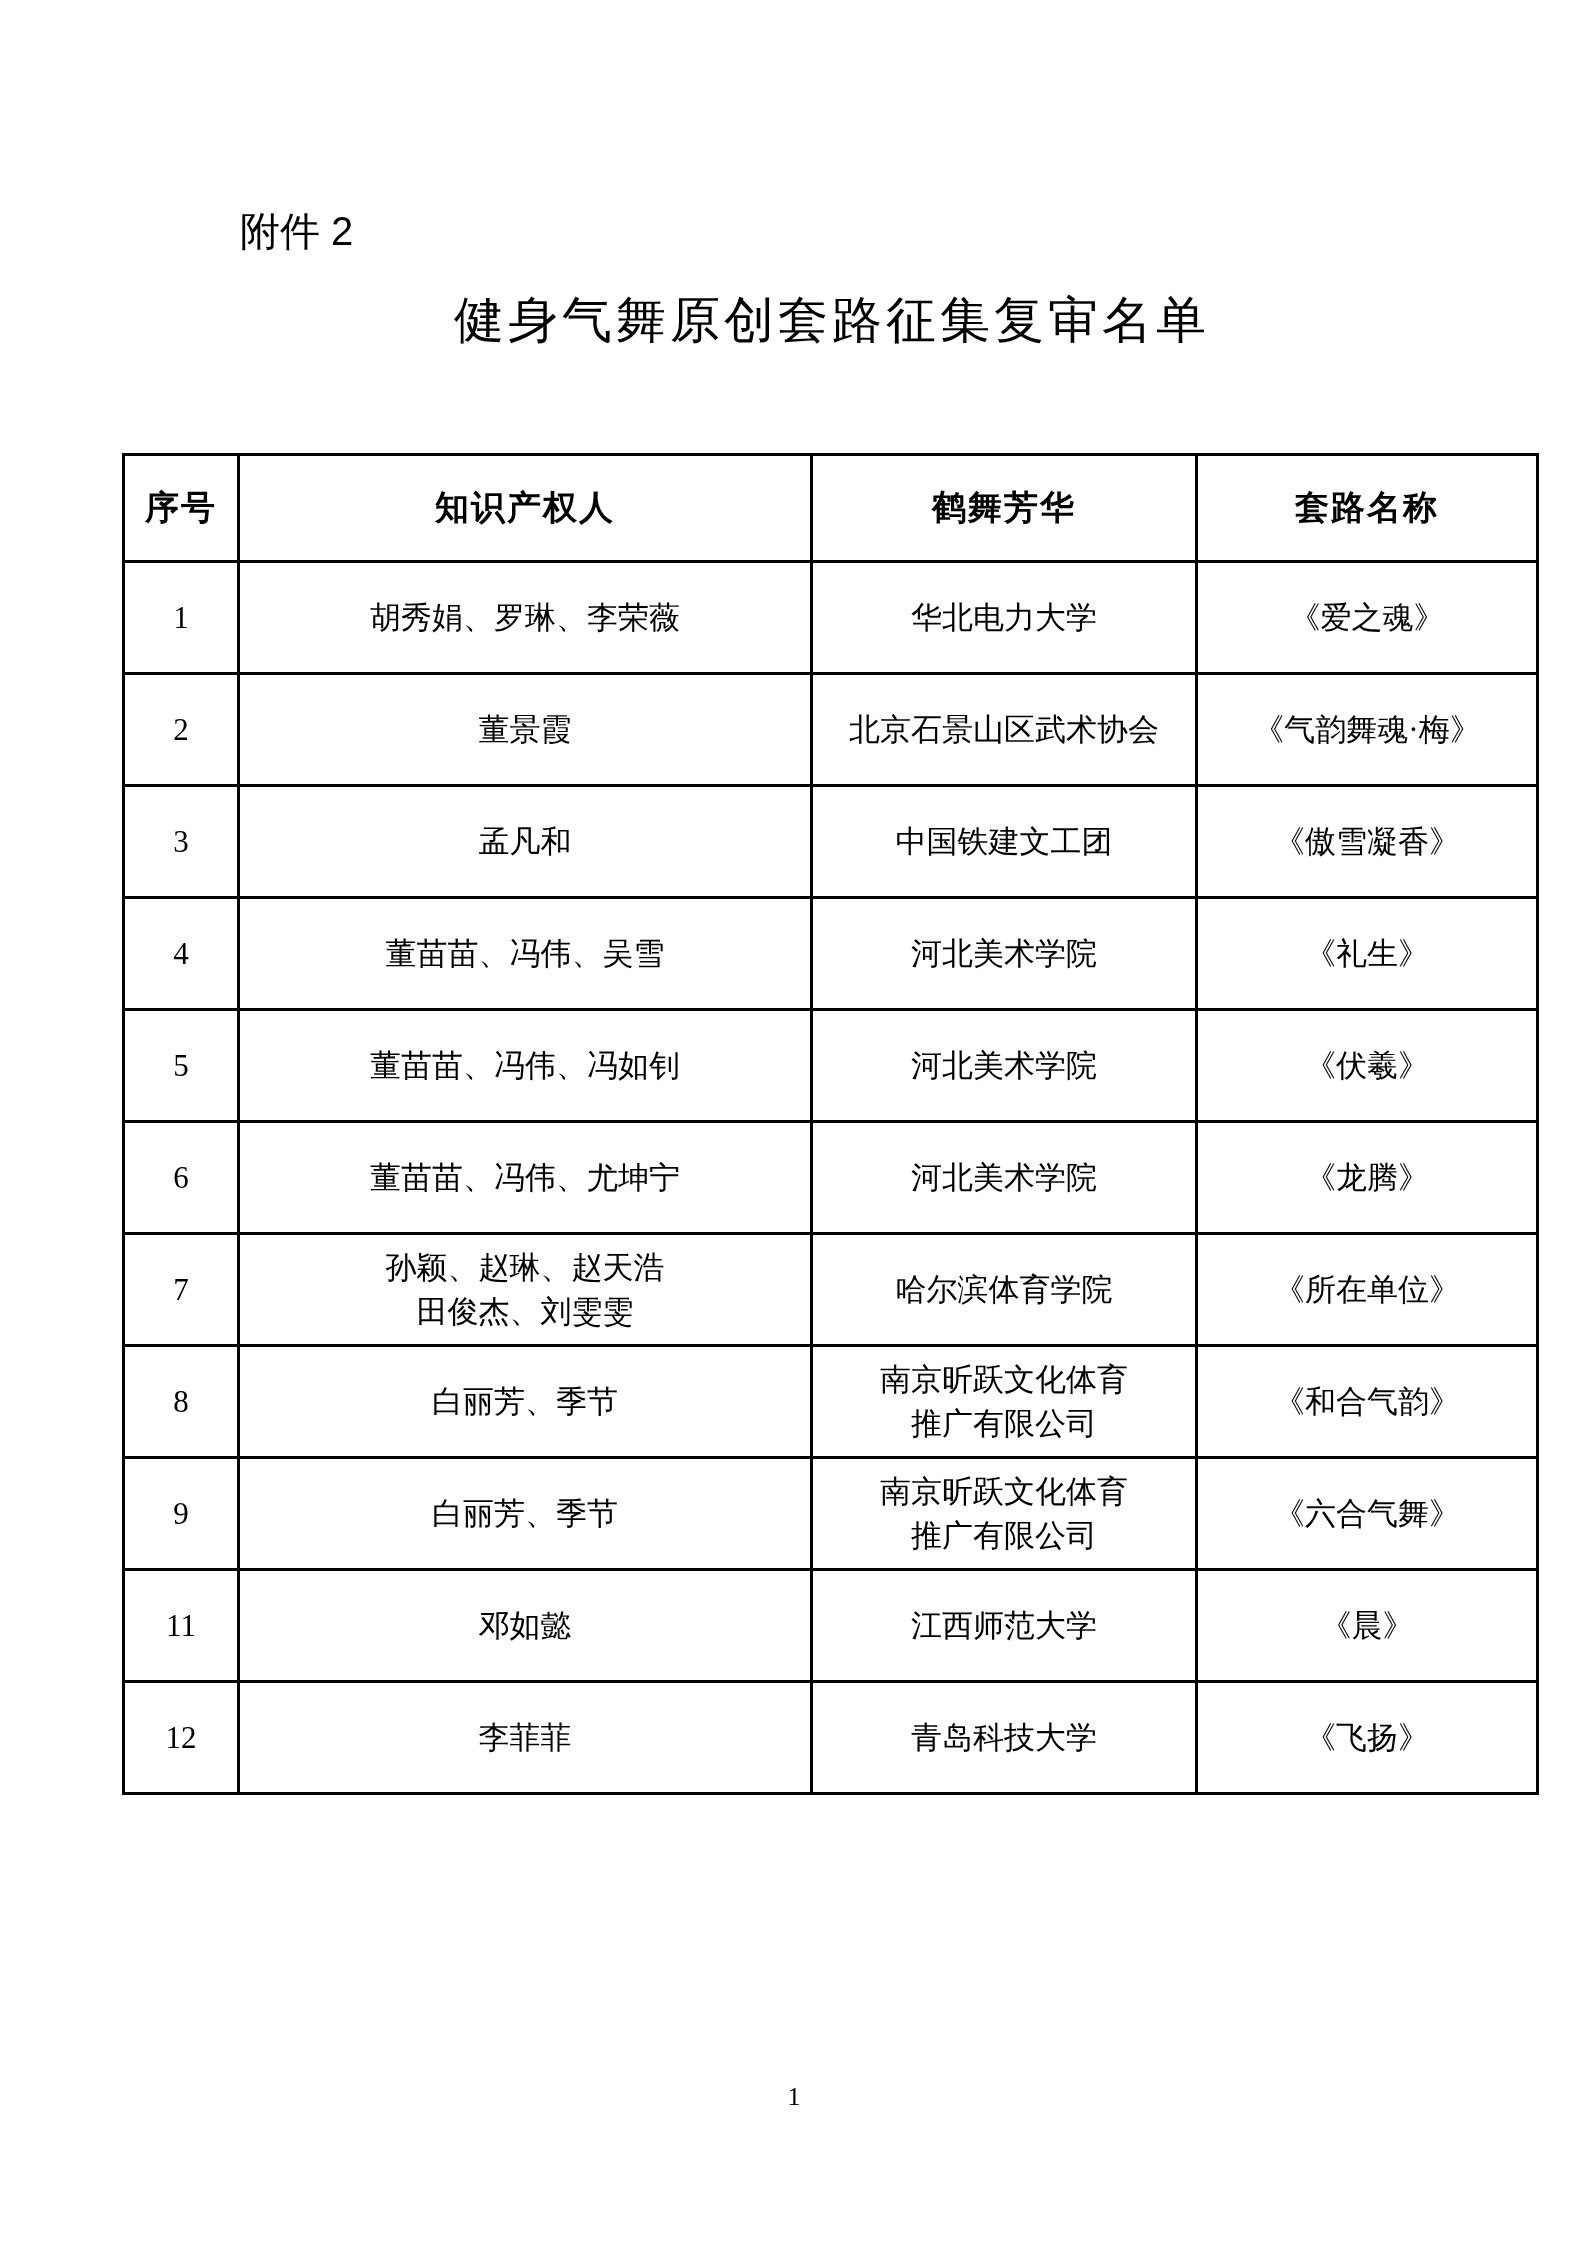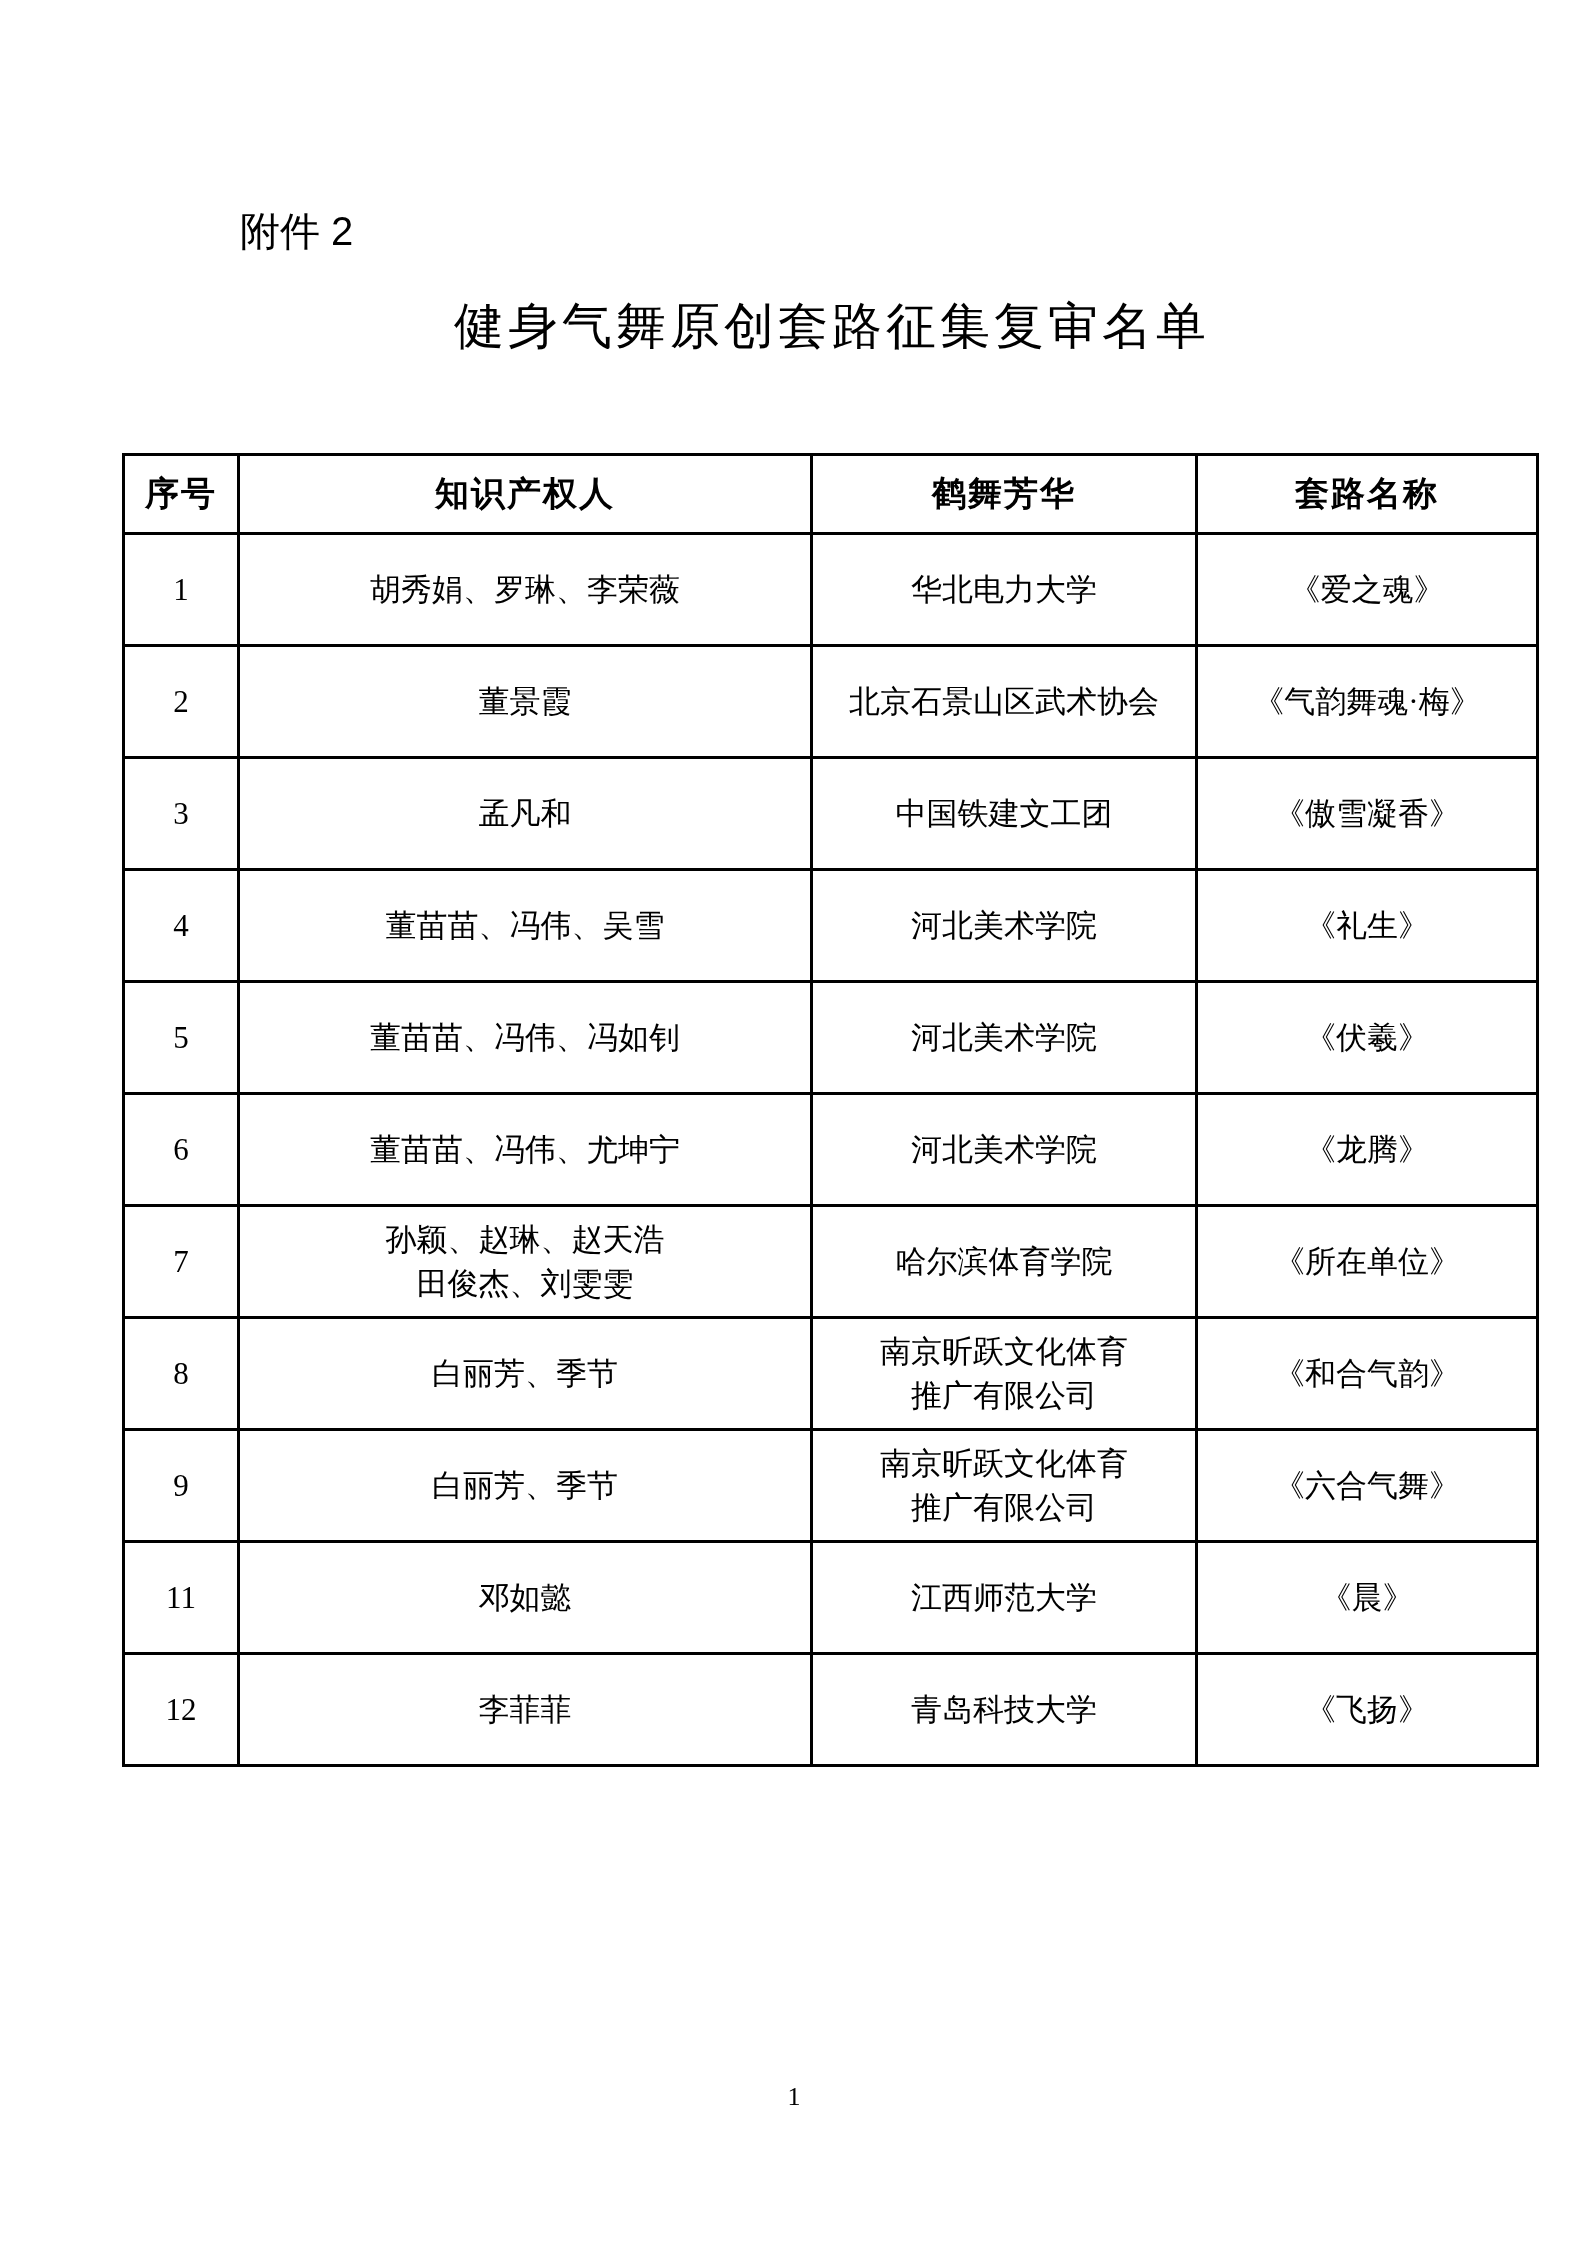--- a/index.html
+++ b/index.html
@@ -22,21 +22,21 @@
     font-size: 40px;
     line-height: 1.15;
     font-family: "Liberation Sans", sans-serif;
     font-weight: 400;
   }
   .doc-title {
     position: absolute;
     left: 76px;
     right: 0;
     top: 293px;
-    margin: 6px;
+    margin: 0;
     text-align: center;
     font-size: 50px;
     line-height: 1.1;
     font-weight: 400;
     letter-spacing: 4px;
     font-family: Liberation Sans, sans-serif;
   }
   table.doc-table {
     position: absolute;
     left: 122px;
@@ -51,21 +51,21 @@
   table.doc-table col.c3 { width: 385px; }
   table.doc-table col.c4 { width: 341px; }
   table.doc-table th,
   table.doc-table td {
     border: 3px solid #000000;
     text-align: center;
     vertical-align: middle;
     padding: 0 6px;
     overflow: hidden;
   }
-  table.doc-table thead tr { height: 79px; }
+  table.doc-table thead tr { height: 107px; }
   table.doc-table tbody tr { height: 112px; }
   table.doc-table th {
     font-family: "Liberation Sans", sans-serif;
     font-size: 34px;
     font-weight: 700;
     letter-spacing: 2px;
   }
   table.doc-table td {
     font-family: "Liberation Serif", serif;
     font-size: 31px;

